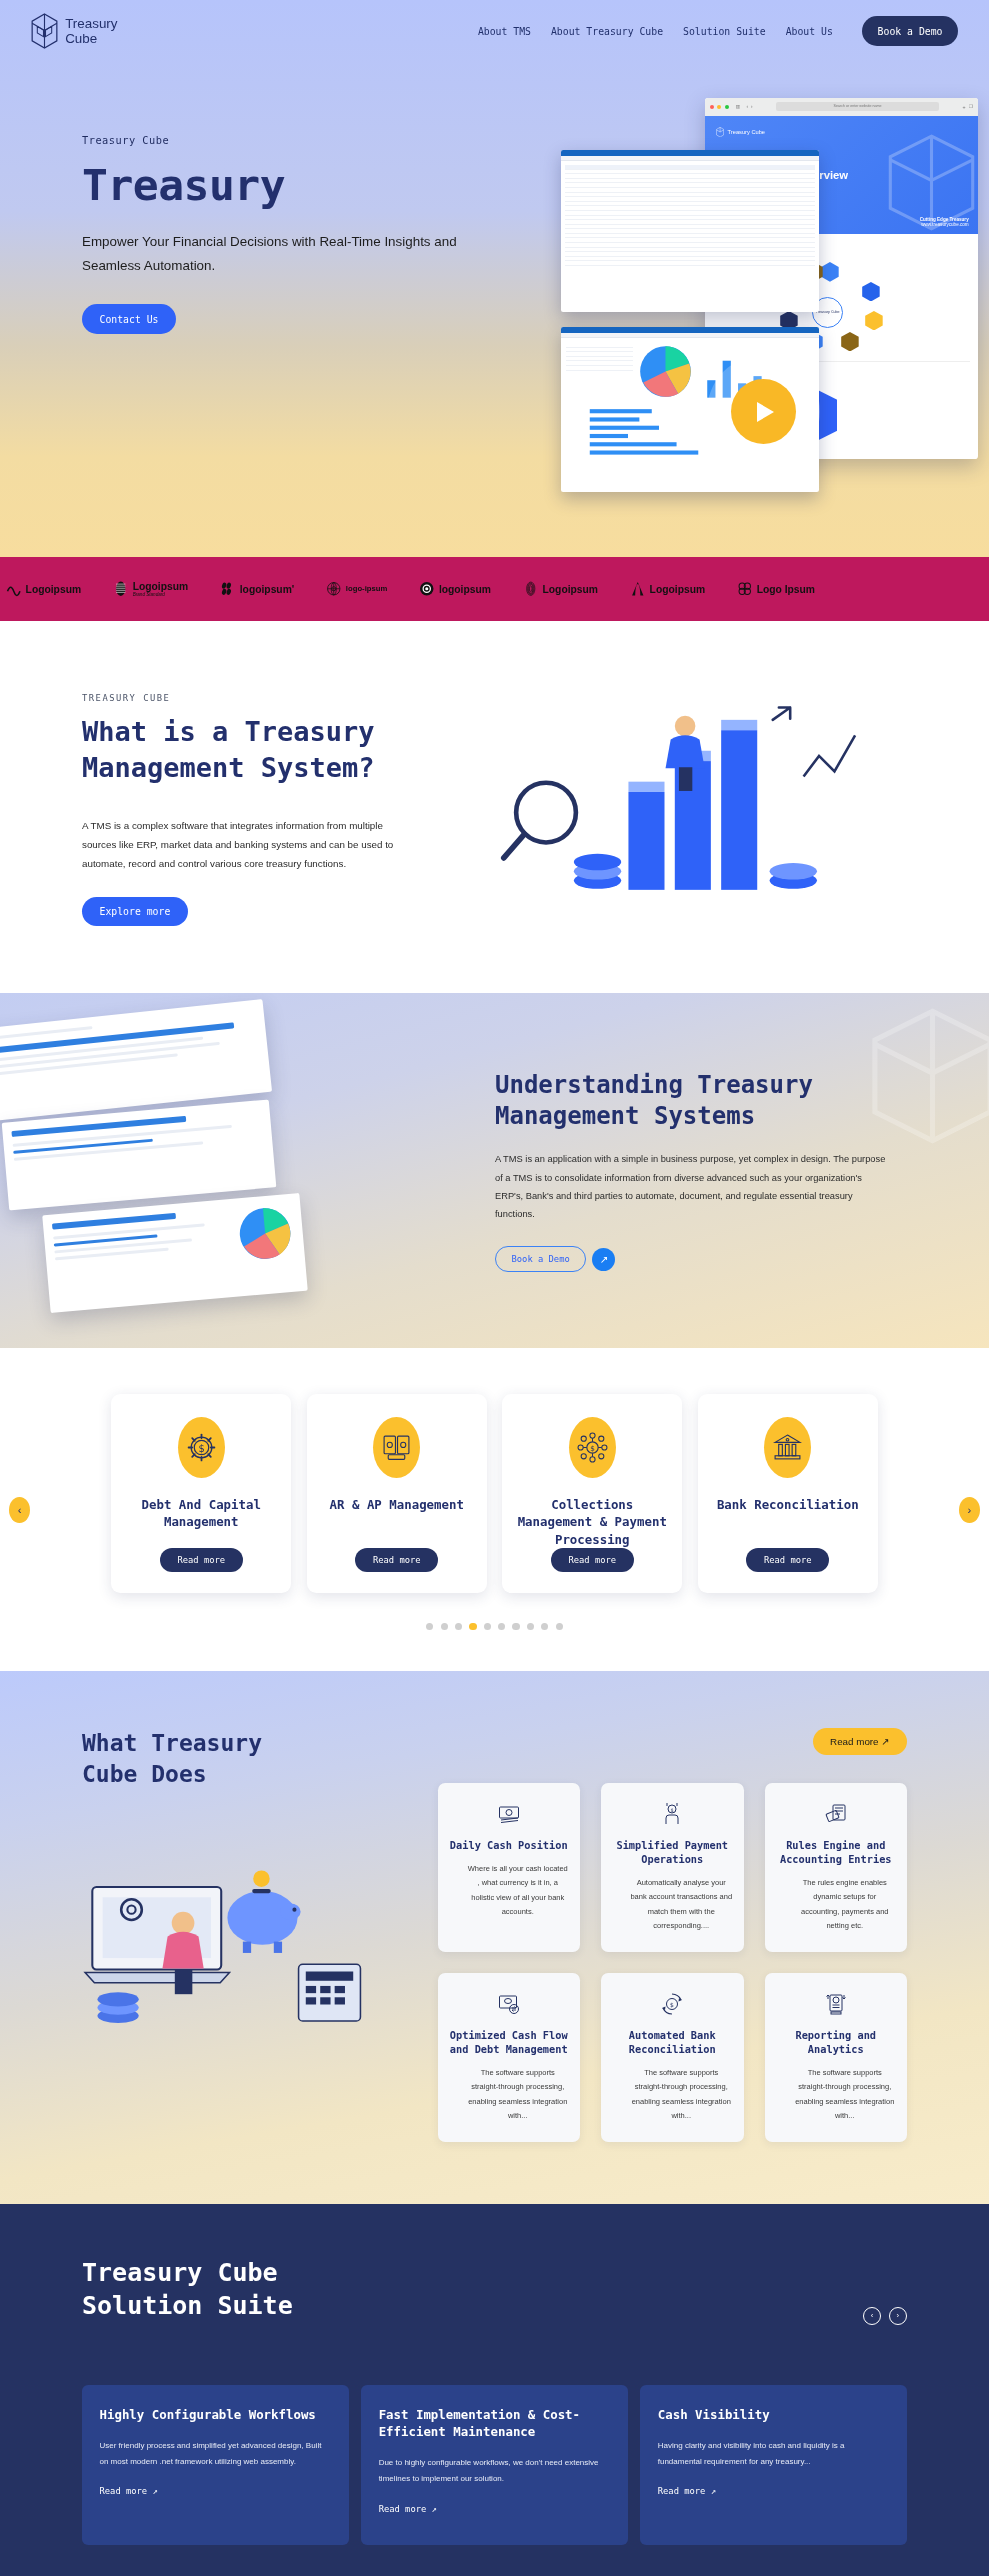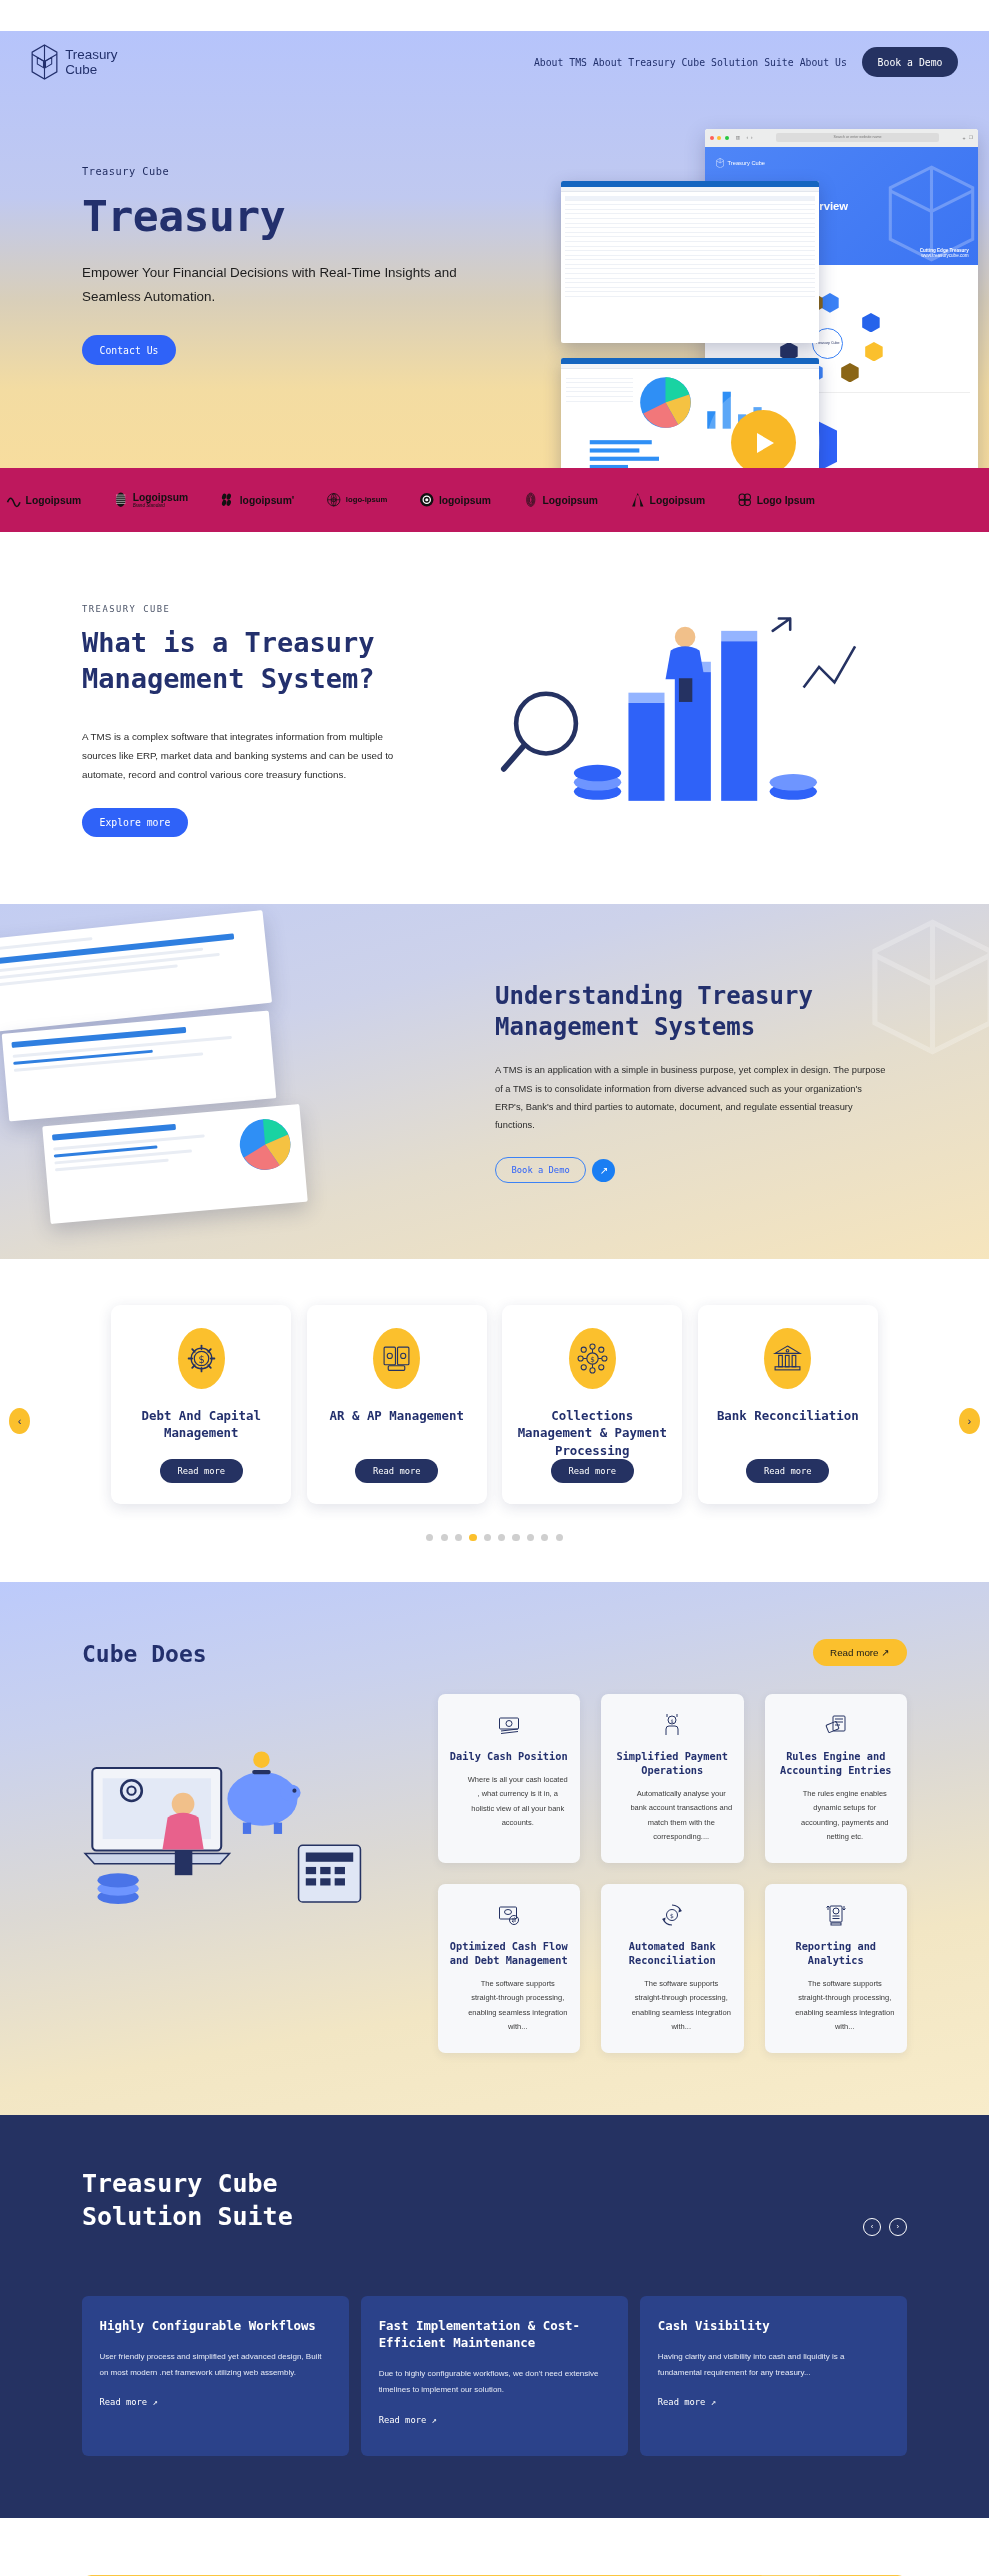--- a/index.html
+++ b/index.html
@@ -6,41 +6,40 @@
   body {
     width: 989px;
     font-family: "Liberation Sans", sans-serif;
     background: #ffffff;
     overflow-x: hidden;
   }
 
   
   .hero {
     position: relative;
-    height: 437px;
+    height: 557px;
     background: linear-gradient(180deg, #b6c4fb 0%, #c0c9f0 38%, #d9cfb9 62%, #f3dca2 82%, #f7dd9e 100%);
     overflow: hidden;
-    margin-top: 31px;
   }
   .nav {
     position: relative;
     height: 62px;
     display: flex;
     align-items: center;
     padding: 0 31px;
     z-index: 5;
   }
   .brand { display: flex; align-items: center; gap: 7.2px; }
   .brand-logo { width: 27px; height: 36px; }
   .brand-text { font-size: 13.4px; line-height: 1.12; color: #22306b; font-weight: 400; }
   .nav-links {
     margin-left: auto;
     display: flex;
     align-items: center;
-    gap: 6px;
+    gap: 20px;
   }
   .nav-link {
     font-family: "DejaVu Sans Mono", monospace;
     font-size: 9.8px;
     color: #21306c;
     cursor: pointer;
     white-space: nowrap;
   }
   .btn-demo-nav {
     background: #253262;
@@ -665,20 +664,21 @@
     <span class="pdot"></span>
     <span class="pdot"></span>
     <span class="pdot"></span>
     <span class="pdot"></span>
   </div>
 </section>
 
 <section class="sec-does">
   <div class="does-left">
     <h2 class="h2" style="font-size:23px">
+      <div>What Treasury</div>
       <div>Cube Does</div>
     </h2>
     <div class="does-ill">
       <svg width="330" height="227" viewBox="0 0 640 440">
 
         <rect x="20" y="120" width="250" height="160" rx="8" fill="#f2f4f9" stroke="#253262" stroke-width="4"></rect>
         <rect x="40" y="140" width="210" height="118" fill="#e3e9f6"></rect>
         <path d="M6 286 h280 l-18 20 H24 Z" fill="#cdd6ea" stroke="#253262" stroke-width="3"></path>
 
         <ellipse cx="350" cy="180" rx="68" ry="52" fill="#6e95ff"></ellipse>

